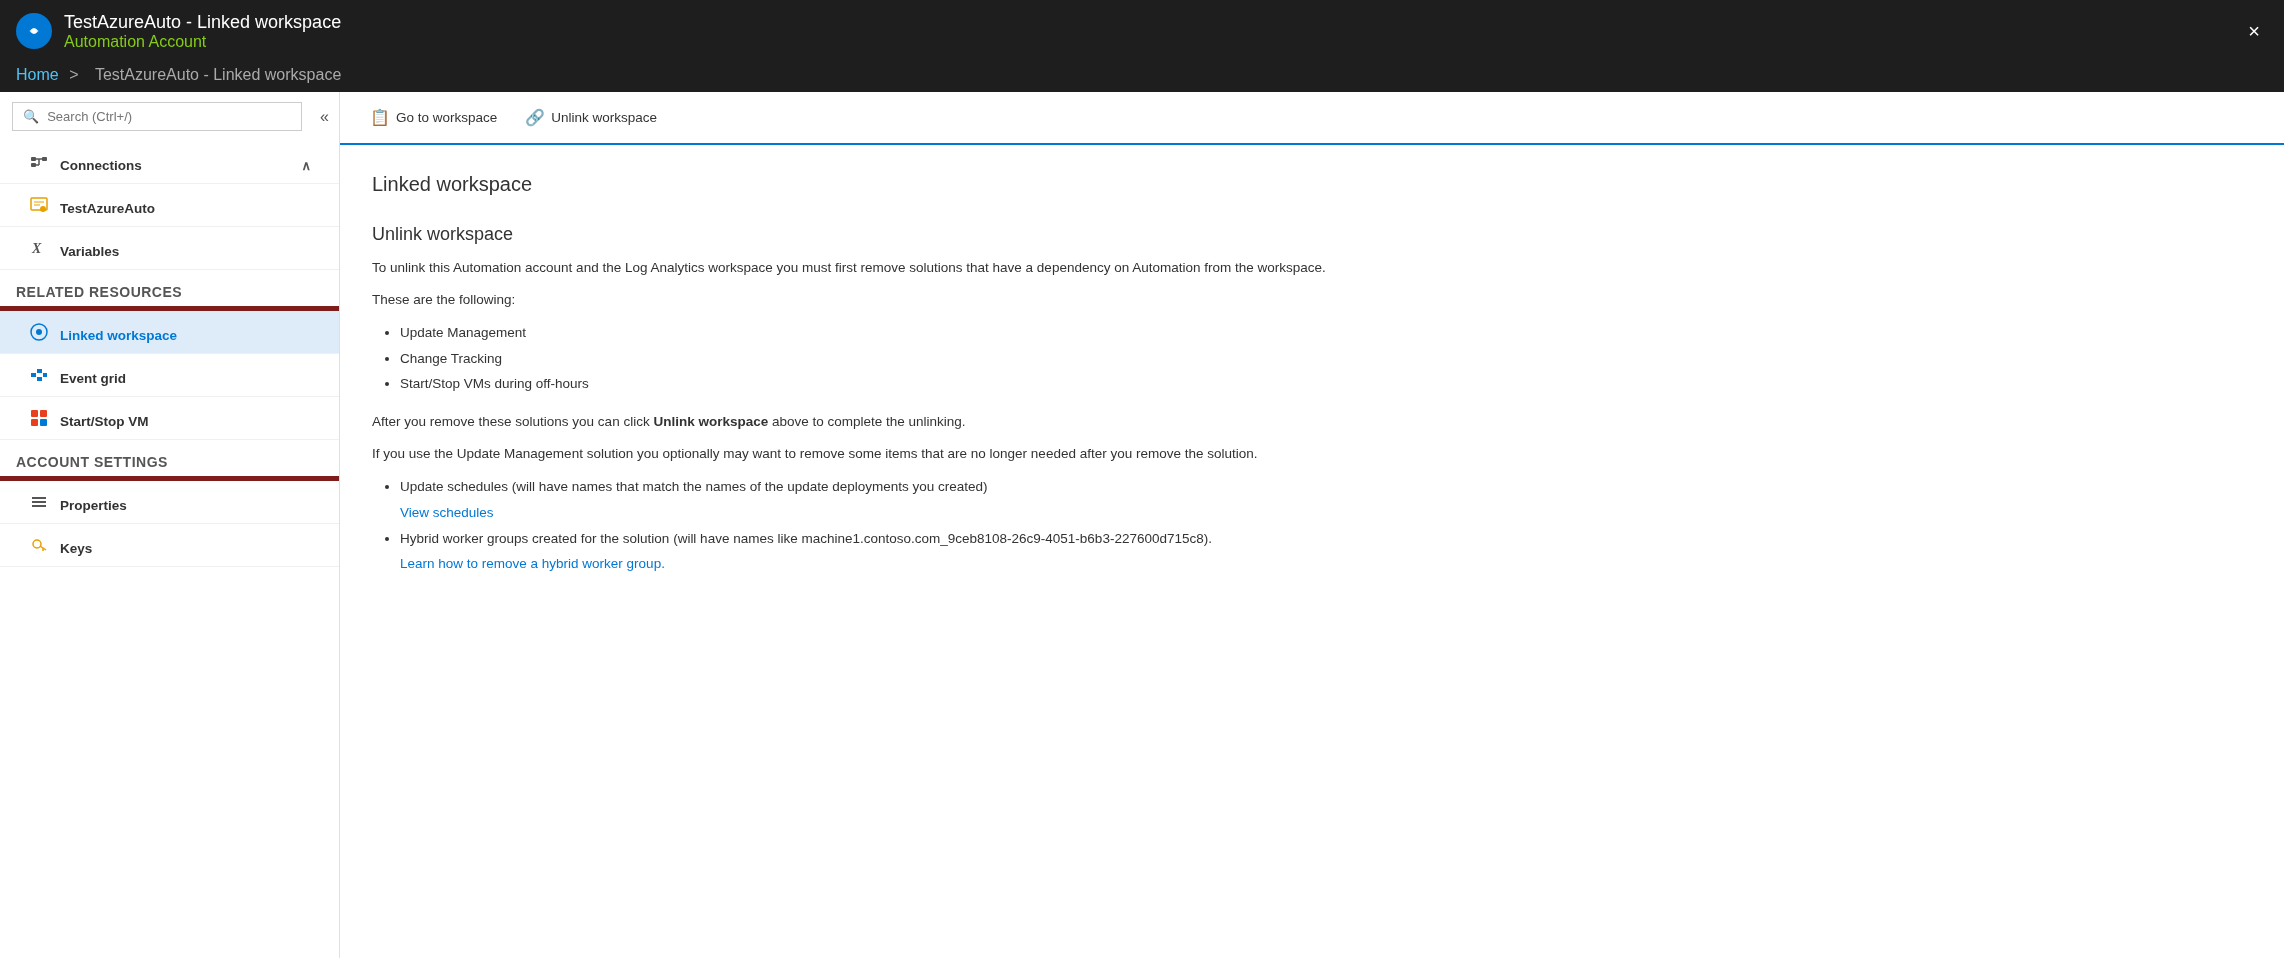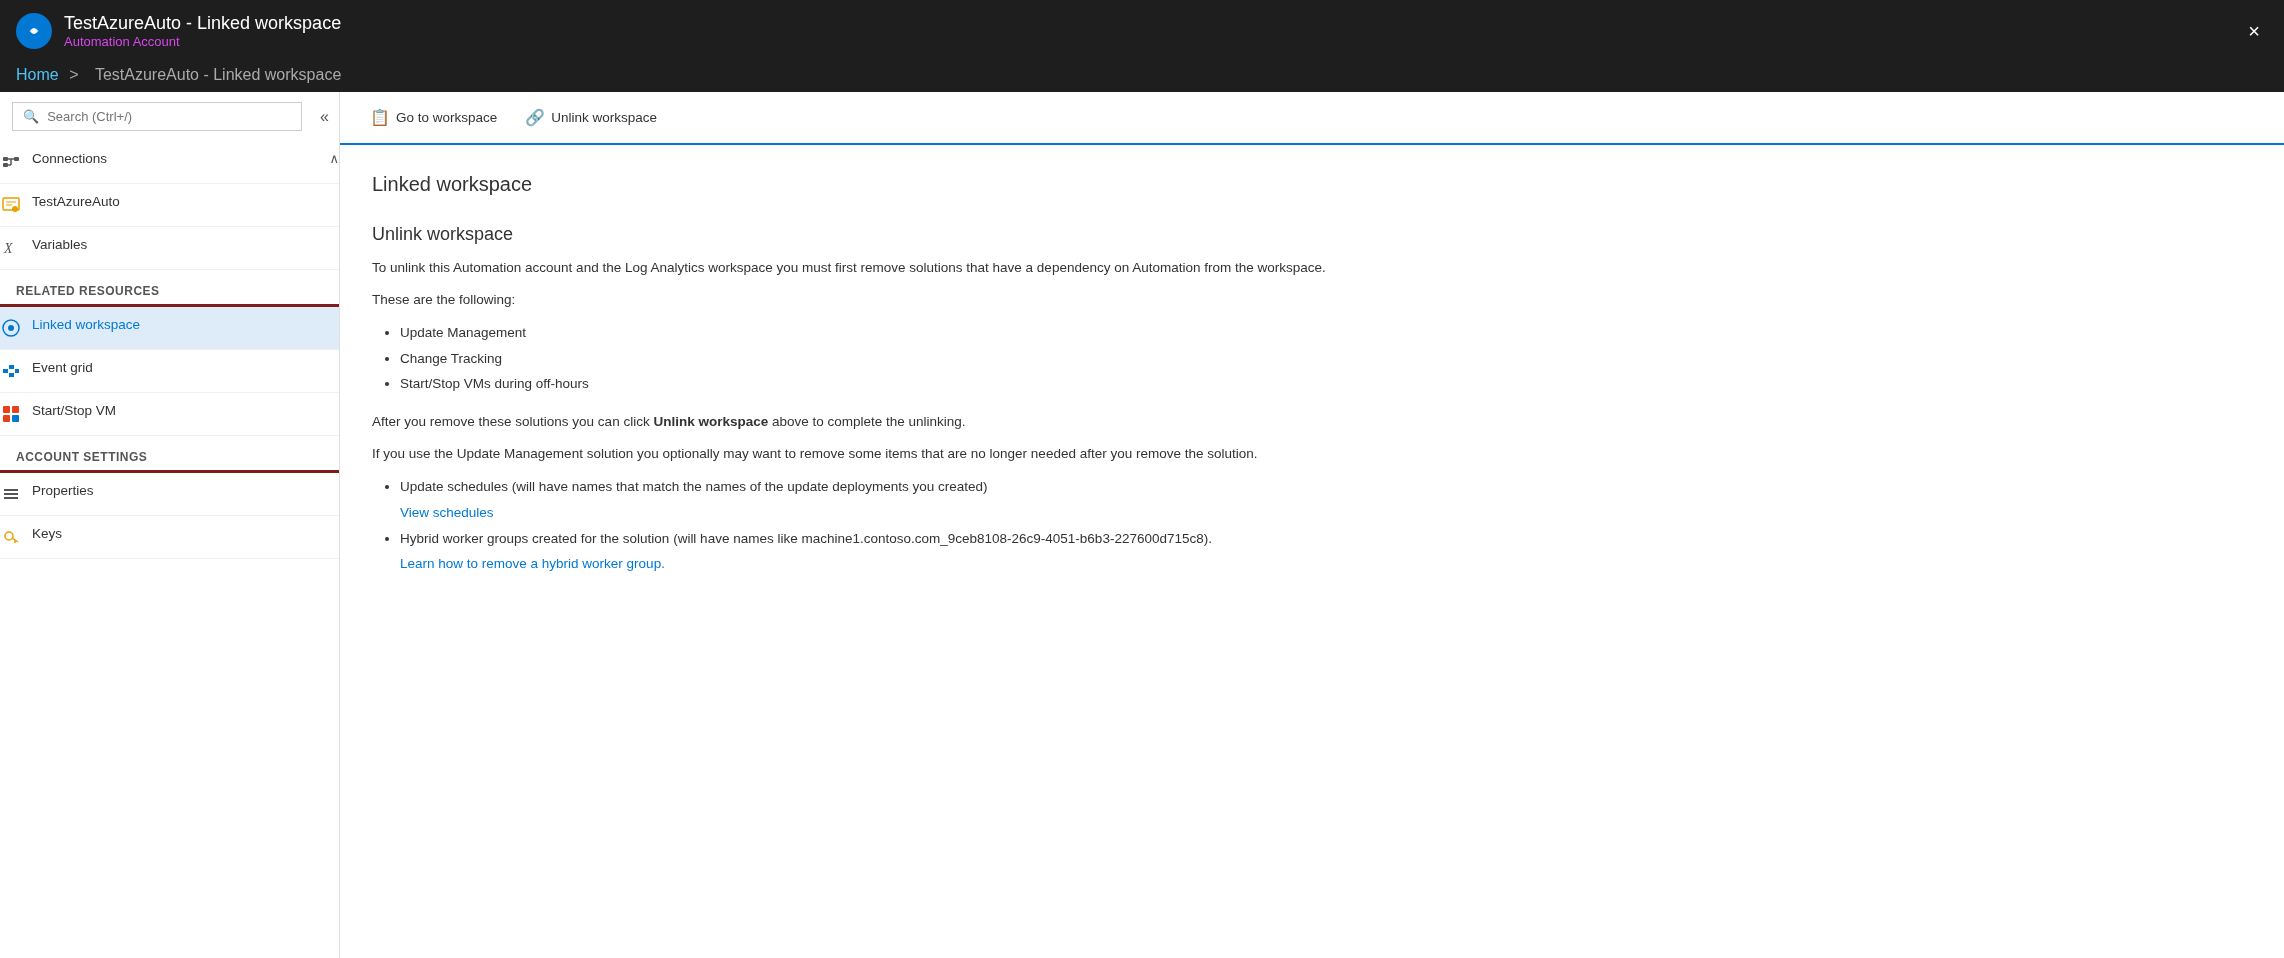--- a/index.html
+++ b/index.html
@@ -22,21 +22,21 @@
       border-radius: 50%;
       display: flex;
       align-items: center;
       justify-content: center;
       margin-right: 12px;
       flex-shrink: 0;
     }
     .title-bar-icon svg { width: 22px; height: 22px; }
     .title-bar-text { flex: 1; }
     .title-bar-main { font-size: 18px; font-weight: 400; color: #fff; }
-    .title-bar-sub { font-size: 13px; color: #d946ef; }
+    .title-bar-sub { font-size: 16px; color: #84cc16; }
     .title-bar-close {
       color: #fff;
       font-size: 20px;
       cursor: pointer;
       padding: 8px;
       line-height: 1;
     }
 
     
     .breadcrumb-bar {
@@ -99,37 +99,38 @@
     }
 
     .search-row {
       display: flex;
       align-items: center;
       padding: 0 4px 0 0;
     }
 
     .sidebar-item {
       display: flex;
-      align-items: flex-start;
-      padding: 10px 0;
+      align-items: flex-end;
+      padding: 10px 28px;
       cursor: pointer;
       border-bottom: 1px solid #f0f0f0;
       color: #333;
       font-size: 13.5px;
+      font-weight: bold;
     }
     .sidebar-item.active { background: #deecf9; color: #0078d4; }
     .sidebar-item-icon { width: 22px; height: 22px; margin-right: 10px; display: flex; align-items: center; justify-content: center; flex-shrink: 0; }
 
     .sidebar-section-header {
-      font-size: 12px;
+      font-size: 14px;
       font-weight: 700;
       color: #555;
       padding: 14px 16px 6px 16px;
       letter-spacing: 0.5px;
-      border-bottom: 3px solid #7f1d1d;
+      border-bottom: 5px solid #7f1d1d;
     }
 
     .sidebar-item-collapse {
       margin-left: auto;
       font-size: 13px;
       color: #555;
     }
 
     
     .content-area {

